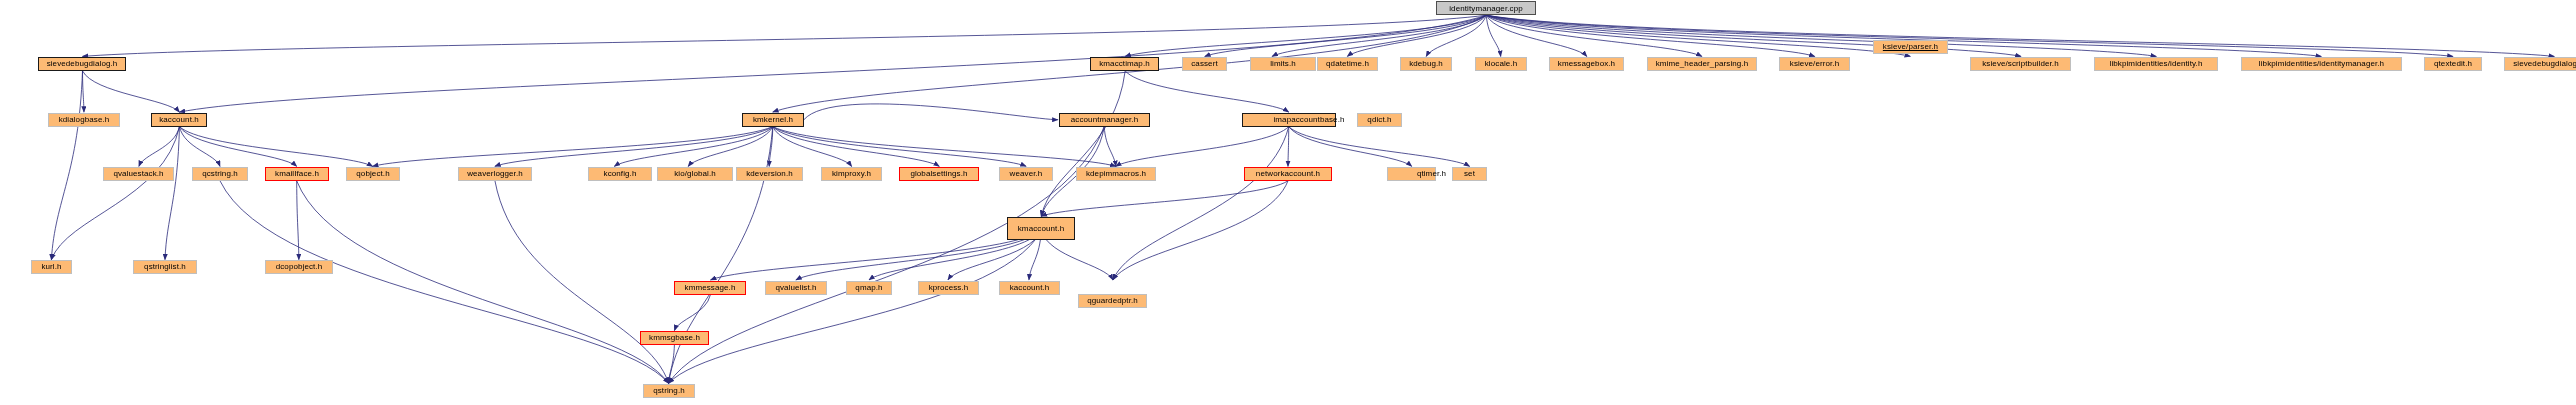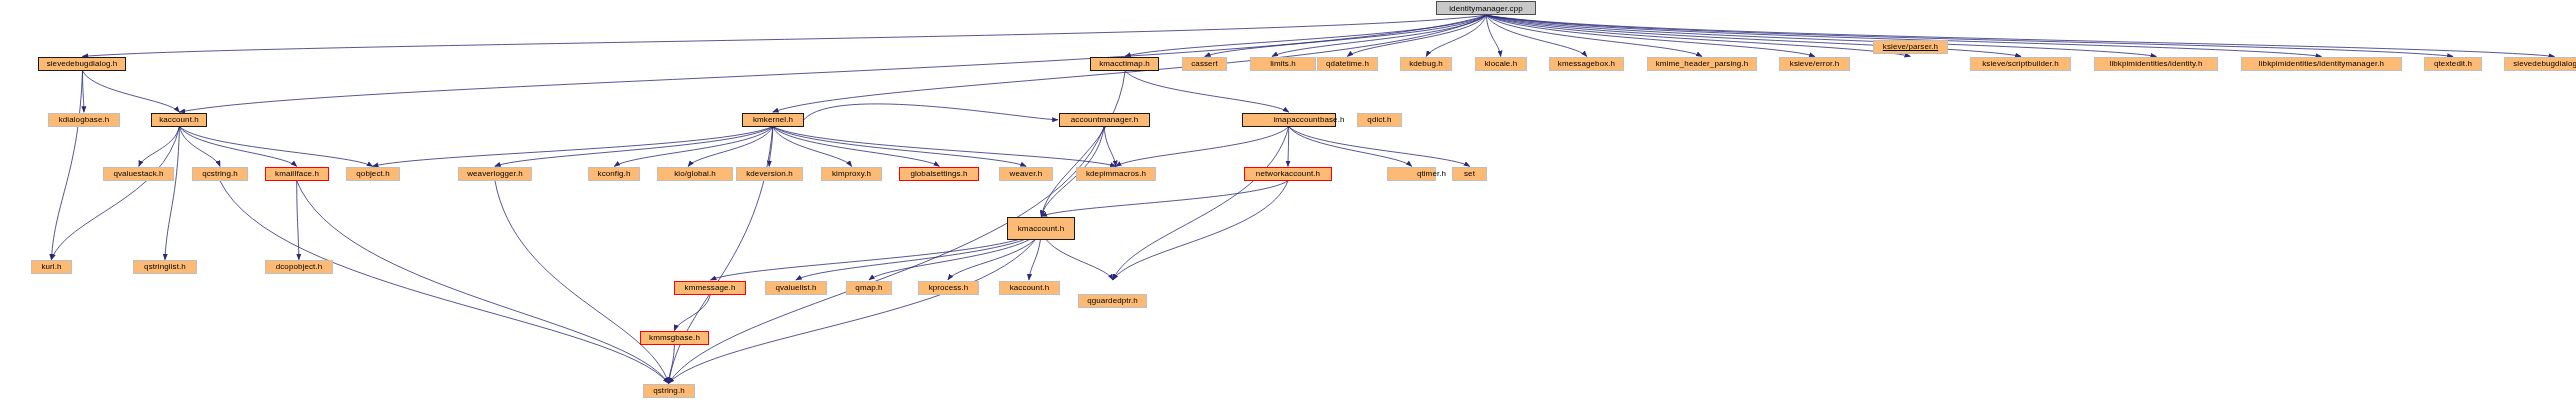--- a/index.html
+++ b/index.html
@@ -112,21 +112,21 @@
       <div class="node black" style="left: 151px; top: 113px; width: 56px; height: 13.7px;">kaccount.h</div>
       <div class="node black" style="left: 742px; top: 113px; width: 62px; height: 13.7px;">kmkernel.h</div>
       <div class="node black" style="left: 1059px; top: 113px; width: 91px; height: 13.7px;">accountmanager.h</div>
       <div class="node black" style="left: 1242px; top: 113px; width: 94px; height: 13.7px; padding-left: 40px;">imapaccountbase.h</div>
       <div class="node gray" style="left: 1357px; top: 113px; width: 45px; height: 13.7px;">qdict.h</div>
       <div class="node gray" style="left: 103px; top: 167px; width: 71px; height: 13.7px;">qvaluestack.h</div>
       <div class="node gray" style="left: 192px; top: 167px; width: 56px; height: 13.7px;">qcstring.h</div>
       <div class="node red" style="left: 265px; top: 167px; width: 64px; height: 13.7px;">kmailIface.h</div>
       <div class="node gray" style="left: 346px; top: 167px; width: 54px; height: 13.7px;">qobject.h</div>
       <div class="node gray" style="left: 458px; top: 167px; width: 74px; height: 13.7px;">weaverlogger.h</div>
-      <div class="node gray" style="left: 588px; top: 167px; width: 52px; height: 13.7px;">kconfig.h</div>
+      <div class="node gray" style="left: 588px; top: 167px; width: 64px; height: 13.7px;">kconfig.h</div>
       <div class="node gray" style="left: 657px; top: 167px; width: 76px; height: 13.7px;">kio/global.h</div>
       <div class="node gray" style="left: 736px; top: 167px; width: 67px; height: 13.7px;">kdeversion.h</div>
       <div class="node gray" style="left: 821px; top: 167px; width: 61px; height: 13.7px;">kimproxy.h</div>
       <div class="node red" style="left: 899px; top: 167px; width: 80px; height: 13.7px;">globalsettings.h</div>
       <div class="node gray" style="left: 999px; top: 167px; width: 54px; height: 13.7px;">weaver.h</div>
       <div class="node gray" style="left: 1076px; top: 167px; width: 80px; height: 13.7px;">kdepimmacros.h</div>
       <div class="node red" style="left: 1244px; top: 167px; width: 88px; height: 13.7px;">networkaccount.h</div>
       <div class="node gray" style="left: 1387px; top: 167px; width: 49px; height: 13.7px; padding-left: 40px;">qtimer.h</div>
       <div class="node gray" style="left: 1452px; top: 167px; width: 35px; height: 13.7px;">set</div>
       <div class="node black" style="left: 1007px; top: 217px; width: 68px; height: 23px;">kmaccount.h</div>

